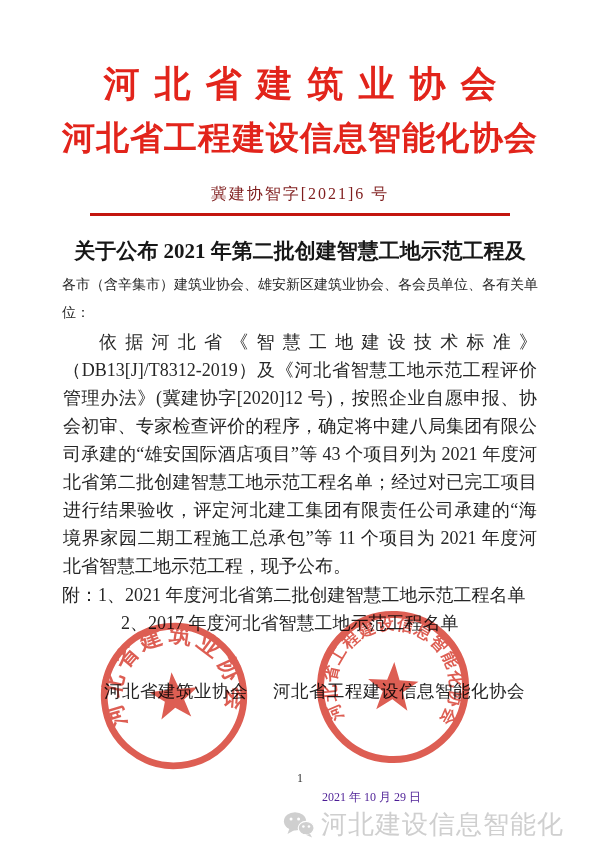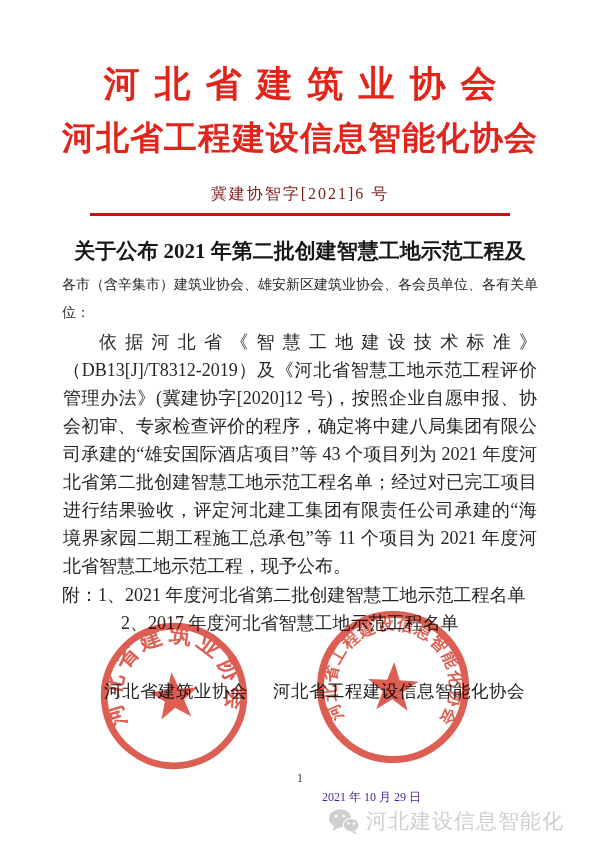--- a/index.html
+++ b/index.html
@@ -34,21 +34,21 @@
   .seal{position:absolute;mix-blend-mode:multiply;opacity:.88;}
   .seal-left{left:99px;top:621px;transform:rotate(-6deg);}
   .seal-right{left:315px;top:609px;transform:rotate(3deg);}
   .sig{position:absolute;font-size:17.5px;color:#222222;white-space:nowrap;letter-spacing:.5px;}
   .sig-left{left:104px;top:679px;}
   .sig-right{left:273px;top:679px;}
   .date-line{position:absolute;left:322px;top:749px;font-size:12px;white-space:nowrap;color:#4c1d95;margin-top:40px;}
   .page-number{position:absolute;left:0;width:100%;top:771px;text-align:center;font-size:12px;color:#333;}
   .watermark{
     position:absolute;right:36px;top:807px;display:flex;align-items:center;gap:6px;
-    color:#cfcfcf;font-size:21px;letter-spacing:1px;
+    color:#cfcfcf;font-size:26px;letter-spacing:1px;
     font-family:"Liberation Sans","DejaVu Sans",sans-serif;
   }
   .seal-ring-text{
     font-family:"Liberation Serif","DejaVu Serif",serif;font-weight:700;fill:#d9473b;
   }
 </style>
 </head>
 <body>
 
 <div class="page">

